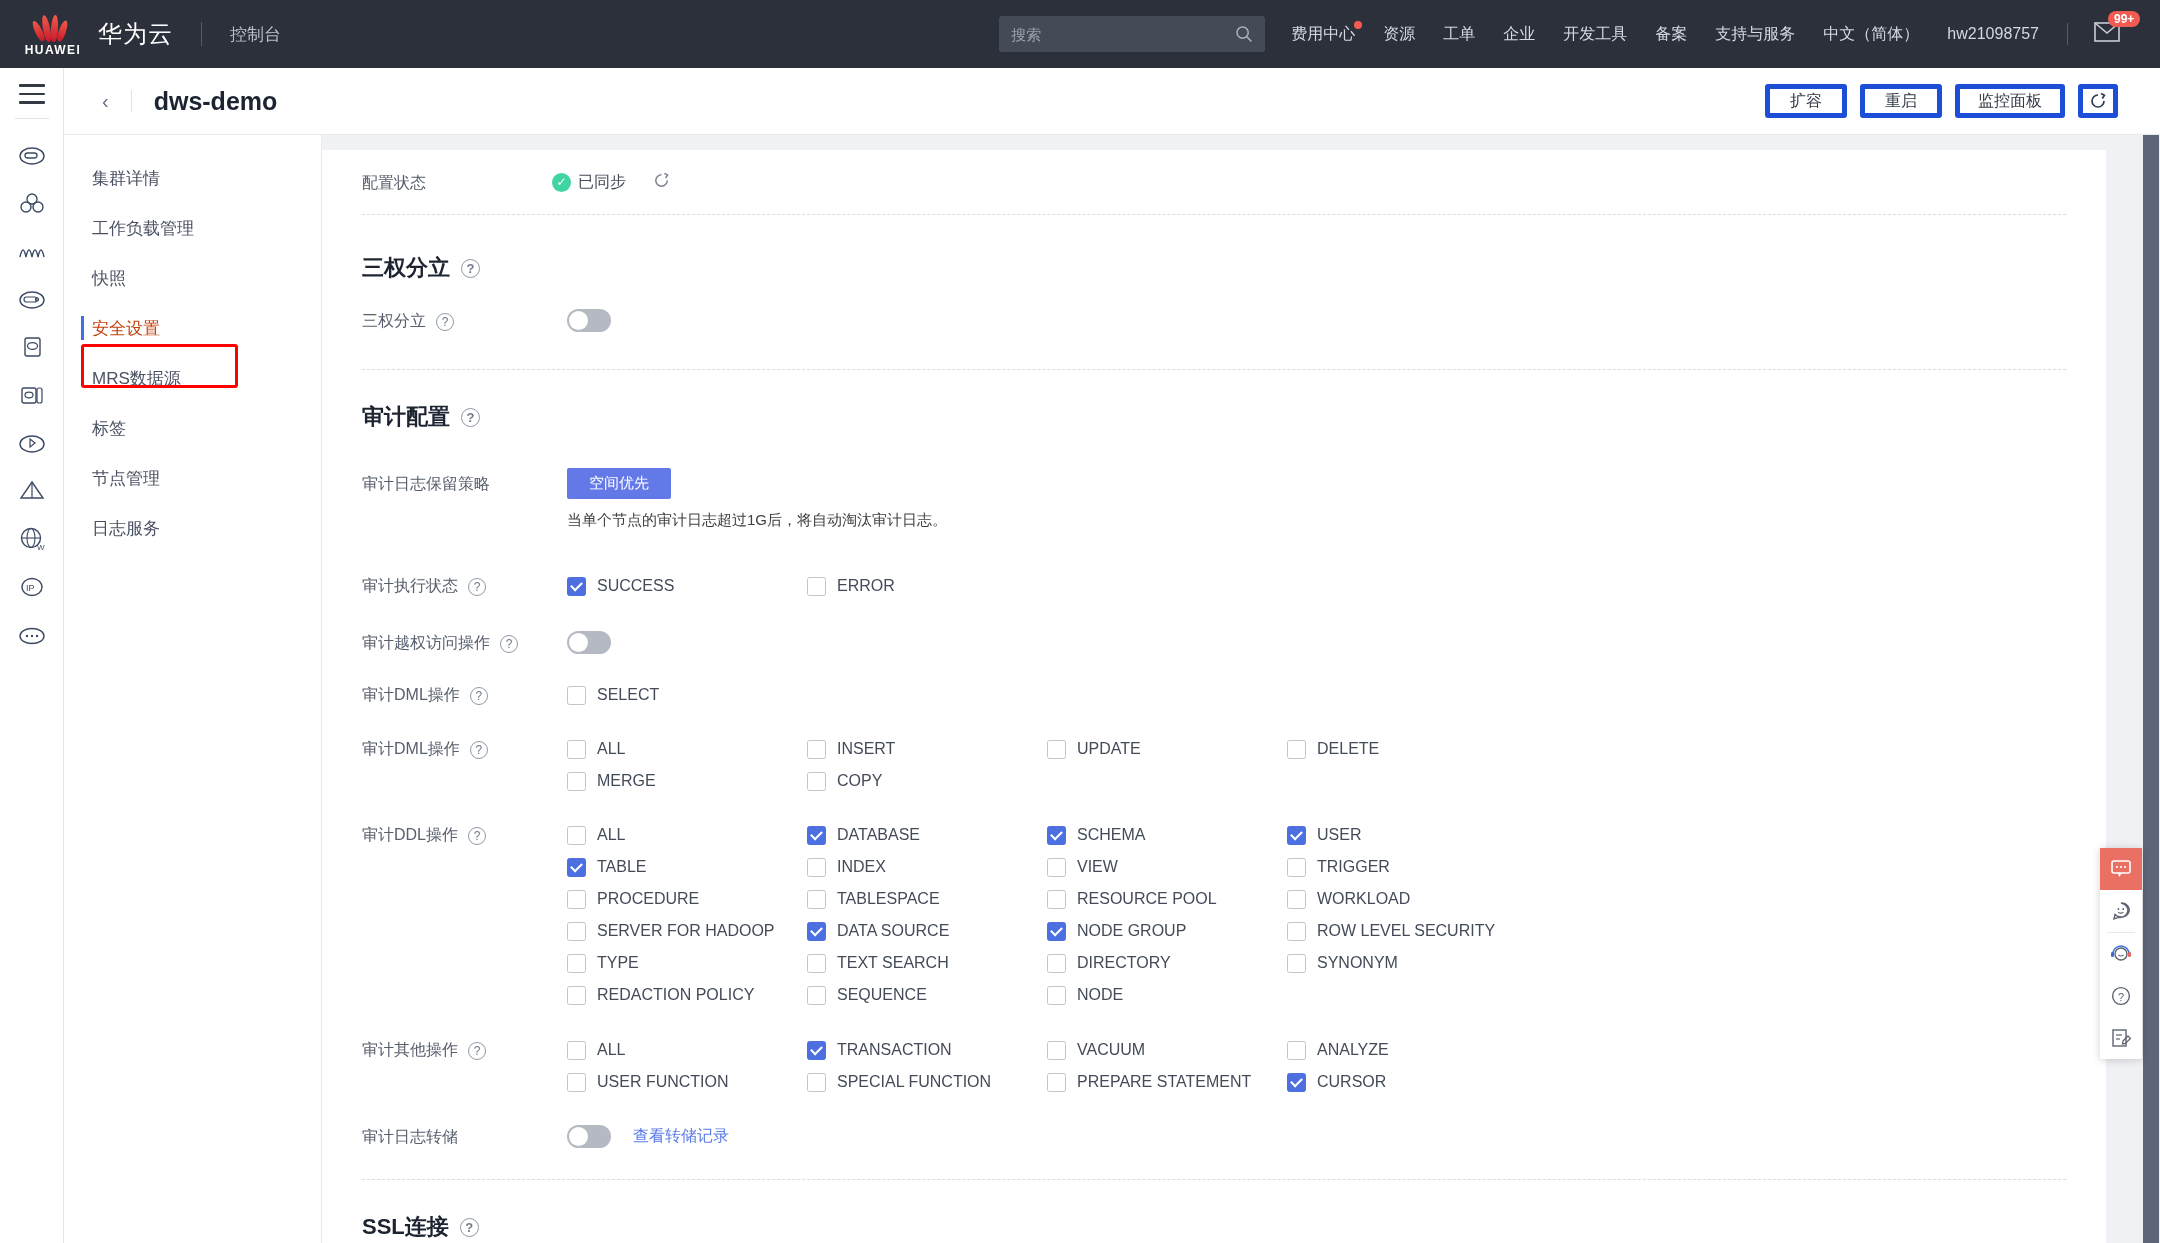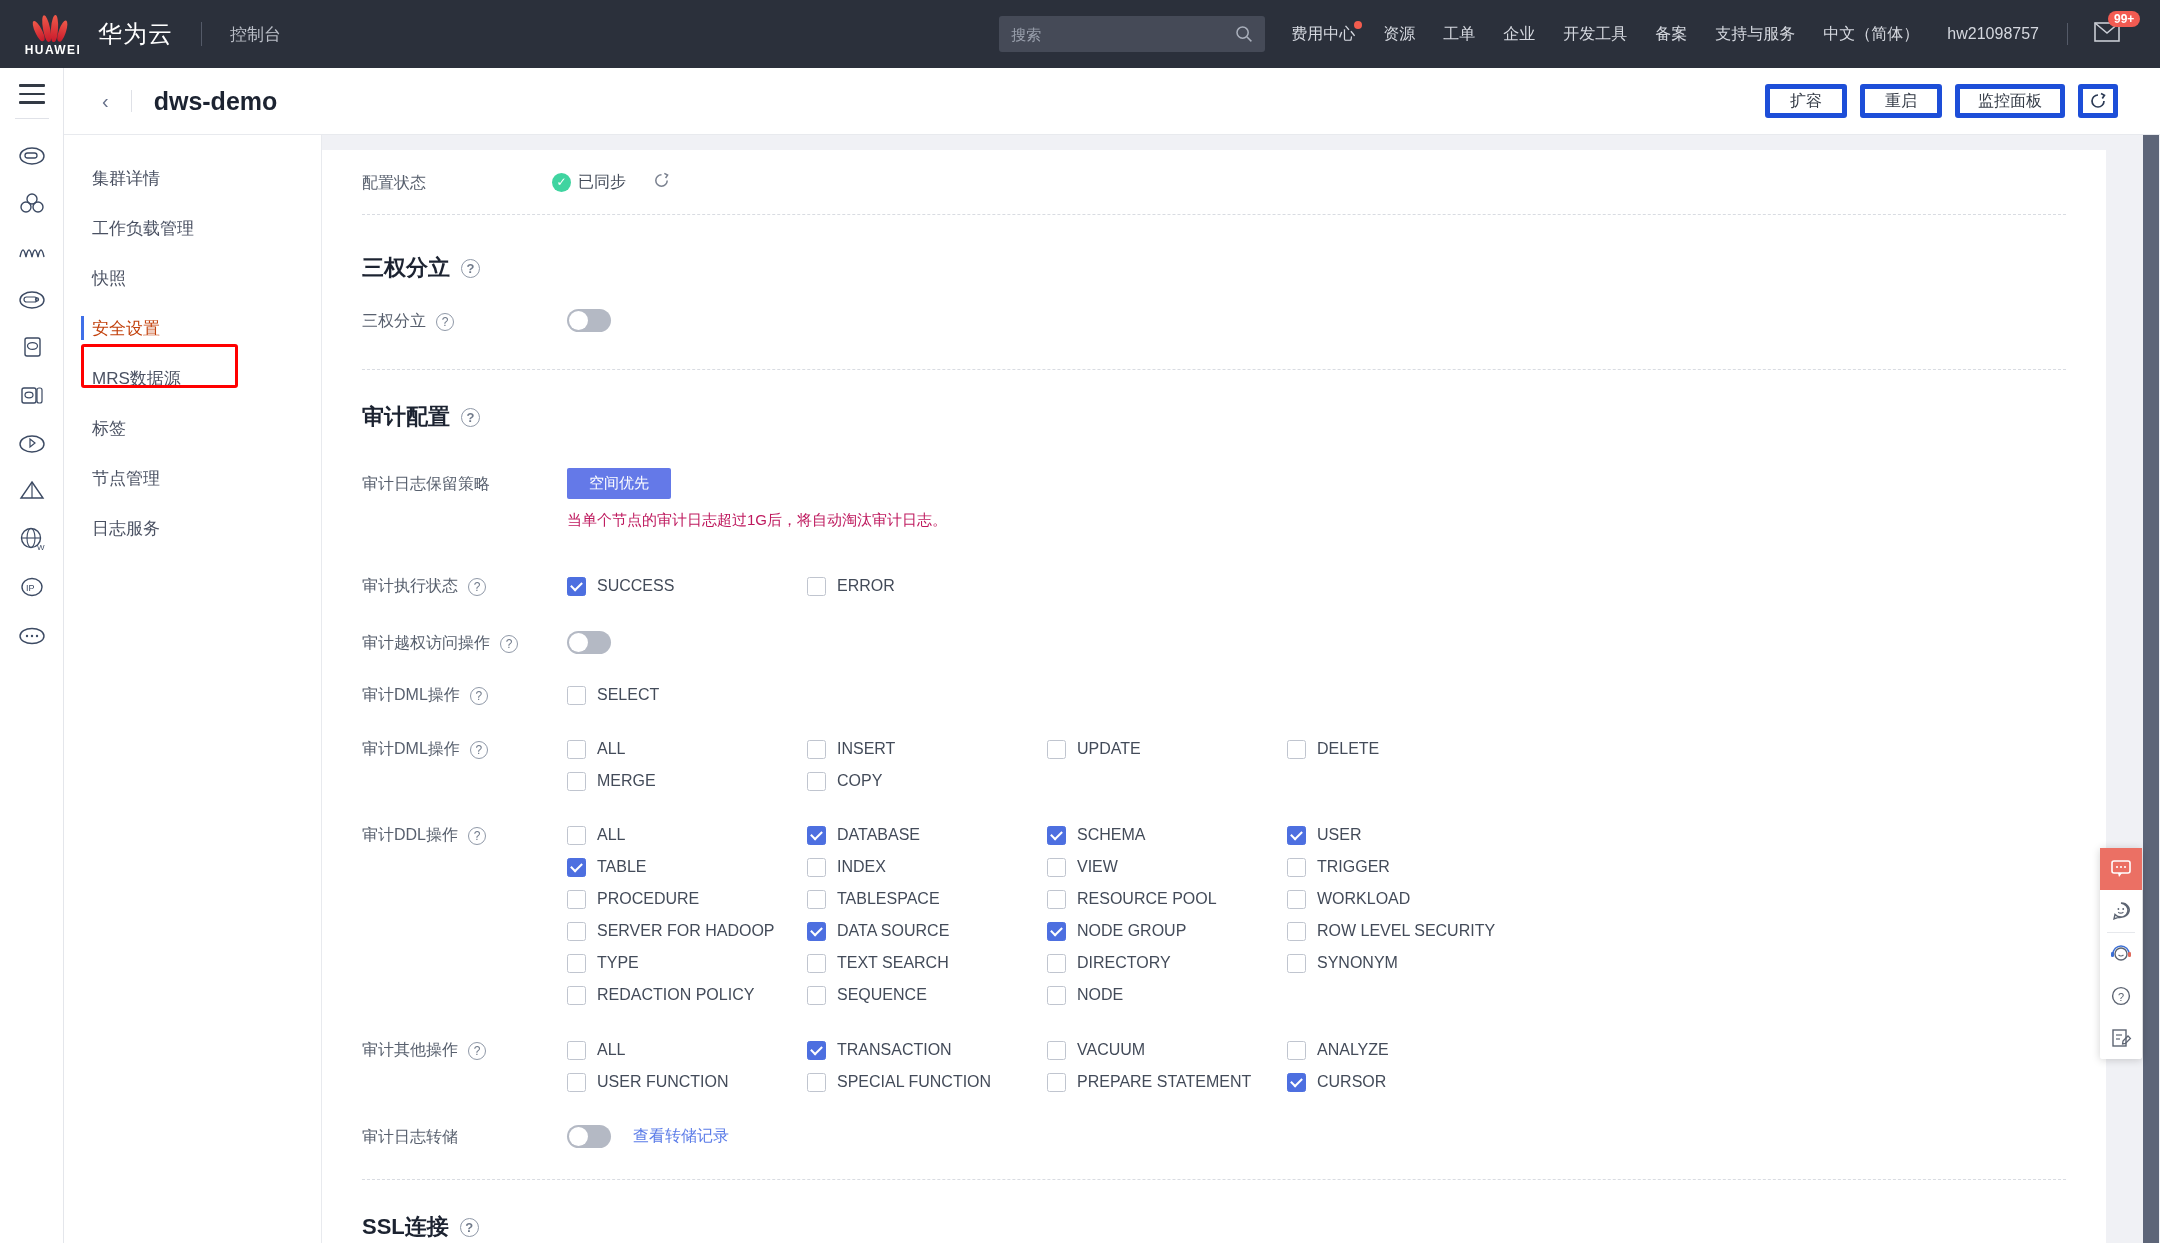--- a/index.html
+++ b/index.html
@@ -155,21 +155,21 @@
   }
   .cb-label { font-size: 16px; color: #434b59; white-space: nowrap; }
 
   .cbgrid { display: grid; grid-template-columns: 240px 240px 240px 240px; row-gap: 7px; }
   .cbcell { height: 25px; display: flex; align-items: center; }
 
   .blue-btn {
     background: #6479e8; color: #fff; border: 0; width: 104px; height: 31px;
     font-size: 15px; border-radius: 2px; cursor: pointer; font-family: inherit;
   }
-  .hint { font-size: 15px; color: #be185d; margin-top: 12px; }
+  .hint { font-size: 15px; color: #404040; margin-top: 12px; }
   .link { color: #5b7ce8; font-size: 16px; cursor: pointer; margin-left: 22px; }
 
   
   .floatbar {
     position: absolute; right: 18px; top: 848px; width: 42px;
     background: #fff; box-shadow: 0 1px 8px rgba(0,0,0,.18); border-radius: 2px;
   }
   .fb-item { height: 42px; display: flex; align-items: center; justify-content: center; cursor: pointer; }
   .fb-item.primary { background: #eb7064; }
   .fb-sep { height: 1px; background: #e6e8ec; margin: 0 7px; }

